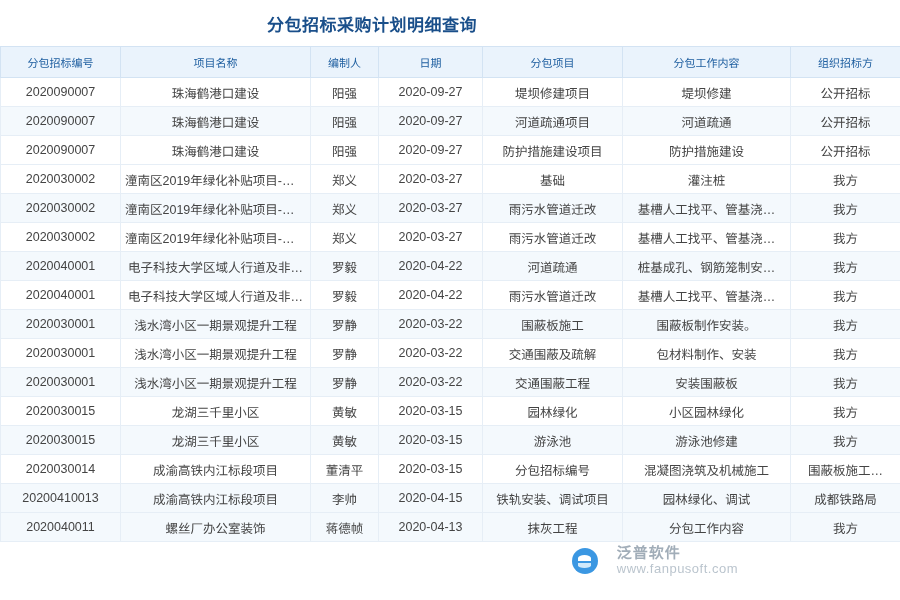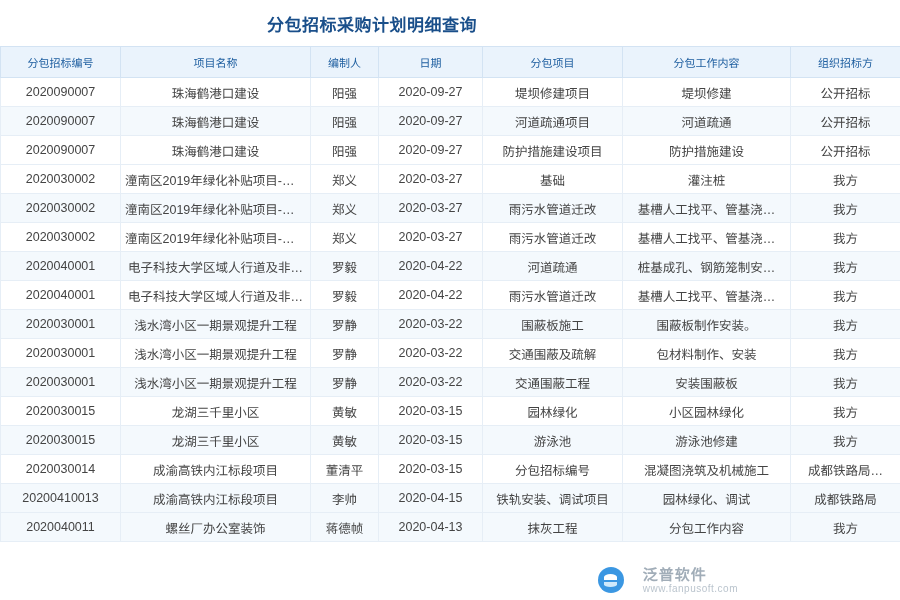--- a/index.html
+++ b/index.html
@@ -76,21 +76,21 @@
   td.person {
     color: #1565c0;
     margin-top: 33px;
   }
   td.plain {
     color: #3d3d3d;
   }
   .watermark {
     position: absolute;
     right: 6px;
-    bottom: 6px;
+    bottom: 24px;
     display: flex;
     align-items: center;
     gap: 19px;
     opacity: 0.92;
     pointer-events: none;
   }
   .wm-logo {
     width: 26px;
     height: 26px;
     border-radius: 50%;
@@ -123,21 +123,21 @@
     flex-direction: column;
     line-height: 1.1;
   }
   .wm-cn {
     font-size: 15px;
     font-weight: bold;
     color: #9aa7b3;
     letter-spacing: 1px;
   }
   .wm-en {
-    font-size: 10px;
+    font-size: 13px;
     color: #b4bfc9;
     letter-spacing: 0.5px;
   }
 </style>
 </head>
 <body>
 
 <div class="page">
 
   <div class="page-title">分包招标采购计划明细查询</div>
@@ -281,21 +281,21 @@
         <td class="plain">游泳池修建</td>
         <td class="plain">我方</td>
       </tr>
       <tr>
         <td class="link">2020030014</td>
         <td class="name">成渝高铁内江标段项目</td>
         <td class="person">董清平</td>
         <td class="plain">2020-03-15</td>
         <td class="plain">分包招标编号</td>
         <td class="plain">混凝图浇筑及机械施工</td>
-        <td class="plain">成都铁路局…</td>
+        <td class="plain">围蔽板施工…</td>
       </tr>
       <tr class="alt">
         <td class="link">20200410013</td>
         <td class="name">成渝高铁内江标段项目</td>
         <td class="person">李帅</td>
         <td class="plain">2020-04-15</td>
         <td class="plain">铁轨安装、调试项目</td>
         <td class="plain">园林绿化、调试</td>
         <td class="plain">成都铁路局</td>
       </tr>

